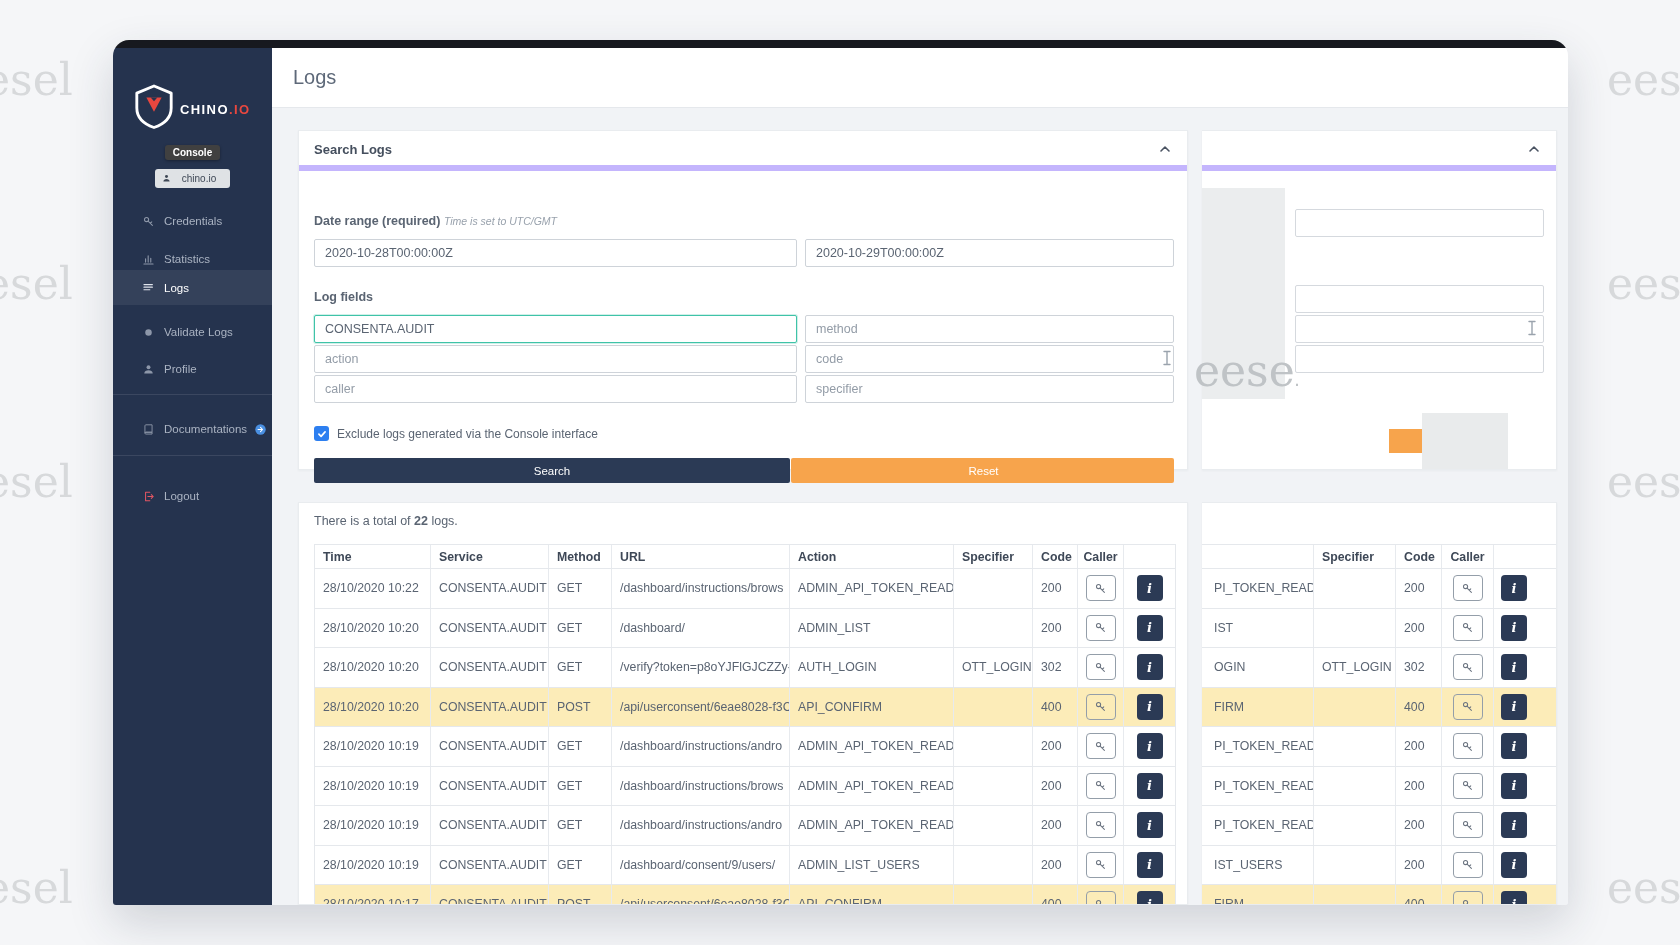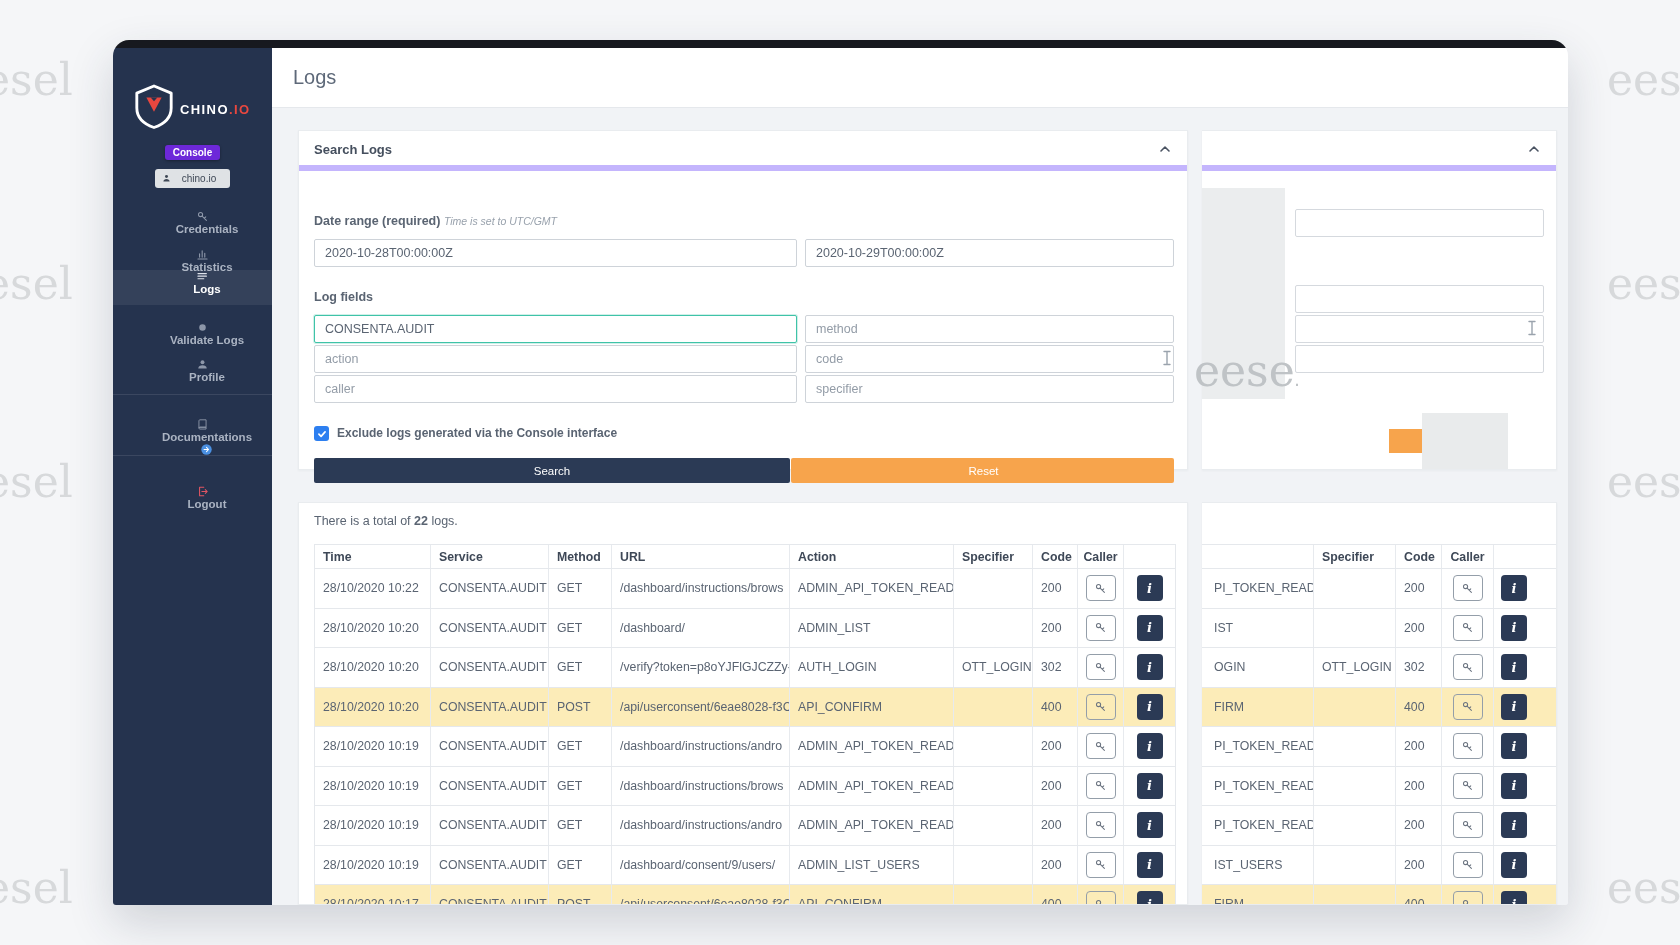--- a/index.html
+++ b/index.html
@@ -16,28 +16,28 @@
           box-shadow:0 18px 45px rgba(40,50,70,.18);}
   .titlebar{position:absolute;left:0;top:0;right:0;height:8px;background:#17191f;}
 
   
   .sidebar{position:absolute;left:0;top:8px;bottom:0;width:159px;background:#25334e;}
   .logo{position:absolute;left:20px;top:37px;width:120px;height:48px;display:flex;align-items:center;}
   .logo svg{width:42px;height:46px;}
   .brand{margin-left:5px;font-size:13px;font-weight:bold;letter-spacing:1.4px;color:#fff;}
   .brand .suffix{color:#e8473f;}
   .badge-console{position:absolute;left:0;right:0;top:94px;text-align:center;}
-  .badge-console span{display:inline-block;background:#6d28d9;color:#fff;font-size:10px;font-weight:bold;
+  .badge-console span{display:inline-block;background:#404040;color:#fff;font-size:10px;font-weight:bold;
       padding:2px 8px;border-radius:3px;box-shadow:0 1px 3px rgba(0,0,0,.35);}
   .badge-account{position:absolute;left:0;right:0;top:121px;text-align:center;}
   .badge-account span{display:inline-flex;align-items:center;gap:4px;background:#dfe2e5;color:#3f4856;
       font-size:10px;padding:2px 7px;border-radius:3px;}
   .badge-account svg{width:9px;height:11px;}
   .nav-item{position:absolute;left:0;right:0;height:22px;display:flex;align-items:center;
-      padding-left:29px;color:#aab3c2;font-size:11.5px;font-weight:700;cursor:pointer;box-sizing:border-box;flex-direction:column;}
+      padding-left:29px;color:#aab3c2;font-size:11.5px;font-weight:400;cursor:pointer;box-sizing:border-box;}
   .nav-item svg{width:13px;height:13px;margin-right:9px;color:#8d97a9;flex:none;}
   .nav-item.active{height:35px;background:rgba(255,255,255,.07);color:#ffffff;}
   .nav-item.active svg{color:#dfe4ec;}
   .nav-divider{position:absolute;left:0;right:0;height:1px;background:rgba(255,255,255,.10);}
   .ext-ic{margin-left:7px;width:13px;height:13px;}
   .nav-item .red{color:#e25663;}
 
   
   .main{position:absolute;left:159px;top:8px;right:0;bottom:0;}
   .page-header{position:absolute;left:0;top:0;right:0;height:60px;background:#fff;
@@ -62,21 +62,21 @@
        font-family:"Liberation Sans",sans-serif;font-size:12.5px;color:#5a6472;padding:0 10px;outline:none;}
   .inp::placeholder{color:#939ca7;opacity:1;}
   .inp.focused{border:1px solid #3fc3a8;box-shadow:0 0 0 1px rgba(63,195,168,.25);}
   .row-dates{position:absolute;left:0;top:70px;width:860px;display:flex;}
   .row-dates .inp:first-child{width:483px;margin-right:8px;}
   .row-dates .inp:last-child{width:369px;}
   .grid-fields{position:absolute;left:0;top:146px;width:860px;}
   .gf-row{display:flex;margin-bottom:2px;}
   .gf-row .inp:first-child{width:483px;margin-right:8px;}
   .gf-row .inp:last-child{width:369px;}
-  .checkbox-row{position:absolute;left:0;top:257px;display:flex;align-items:flex-start;font-weight:bold;}
+  .checkbox-row{position:absolute;left:0;top:257px;display:flex;align-items:flex-end;}
   .checkbox{width:15px;height:15px;border-radius:3px;background:#2d7ff0;display:flex;align-items:center;
       justify-content:center;cursor:pointer;flex:none;}
   .checkbox svg{width:10px;height:10px;}
   .checkbox-label{margin-left:8px;font-size:12px;color:#5a6472;}
   .btn-row{position:absolute;left:0;top:289px;width:860px;display:flex;}
   .btn{border:none;height:25px;font-family:"Liberation Sans",sans-serif;font-size:11.5px;color:#fff;
        cursor:pointer;border-radius:2px;}
   .btn-search{width:496px;background:#2b3a55;margin-right:1px;}
   .btn-reset{width:399px;background:#f7a44c;padding-left:8px;}
   .cursor-ibeam{position:absolute;color:#9aa3ad;width:10px;height:16px;}

